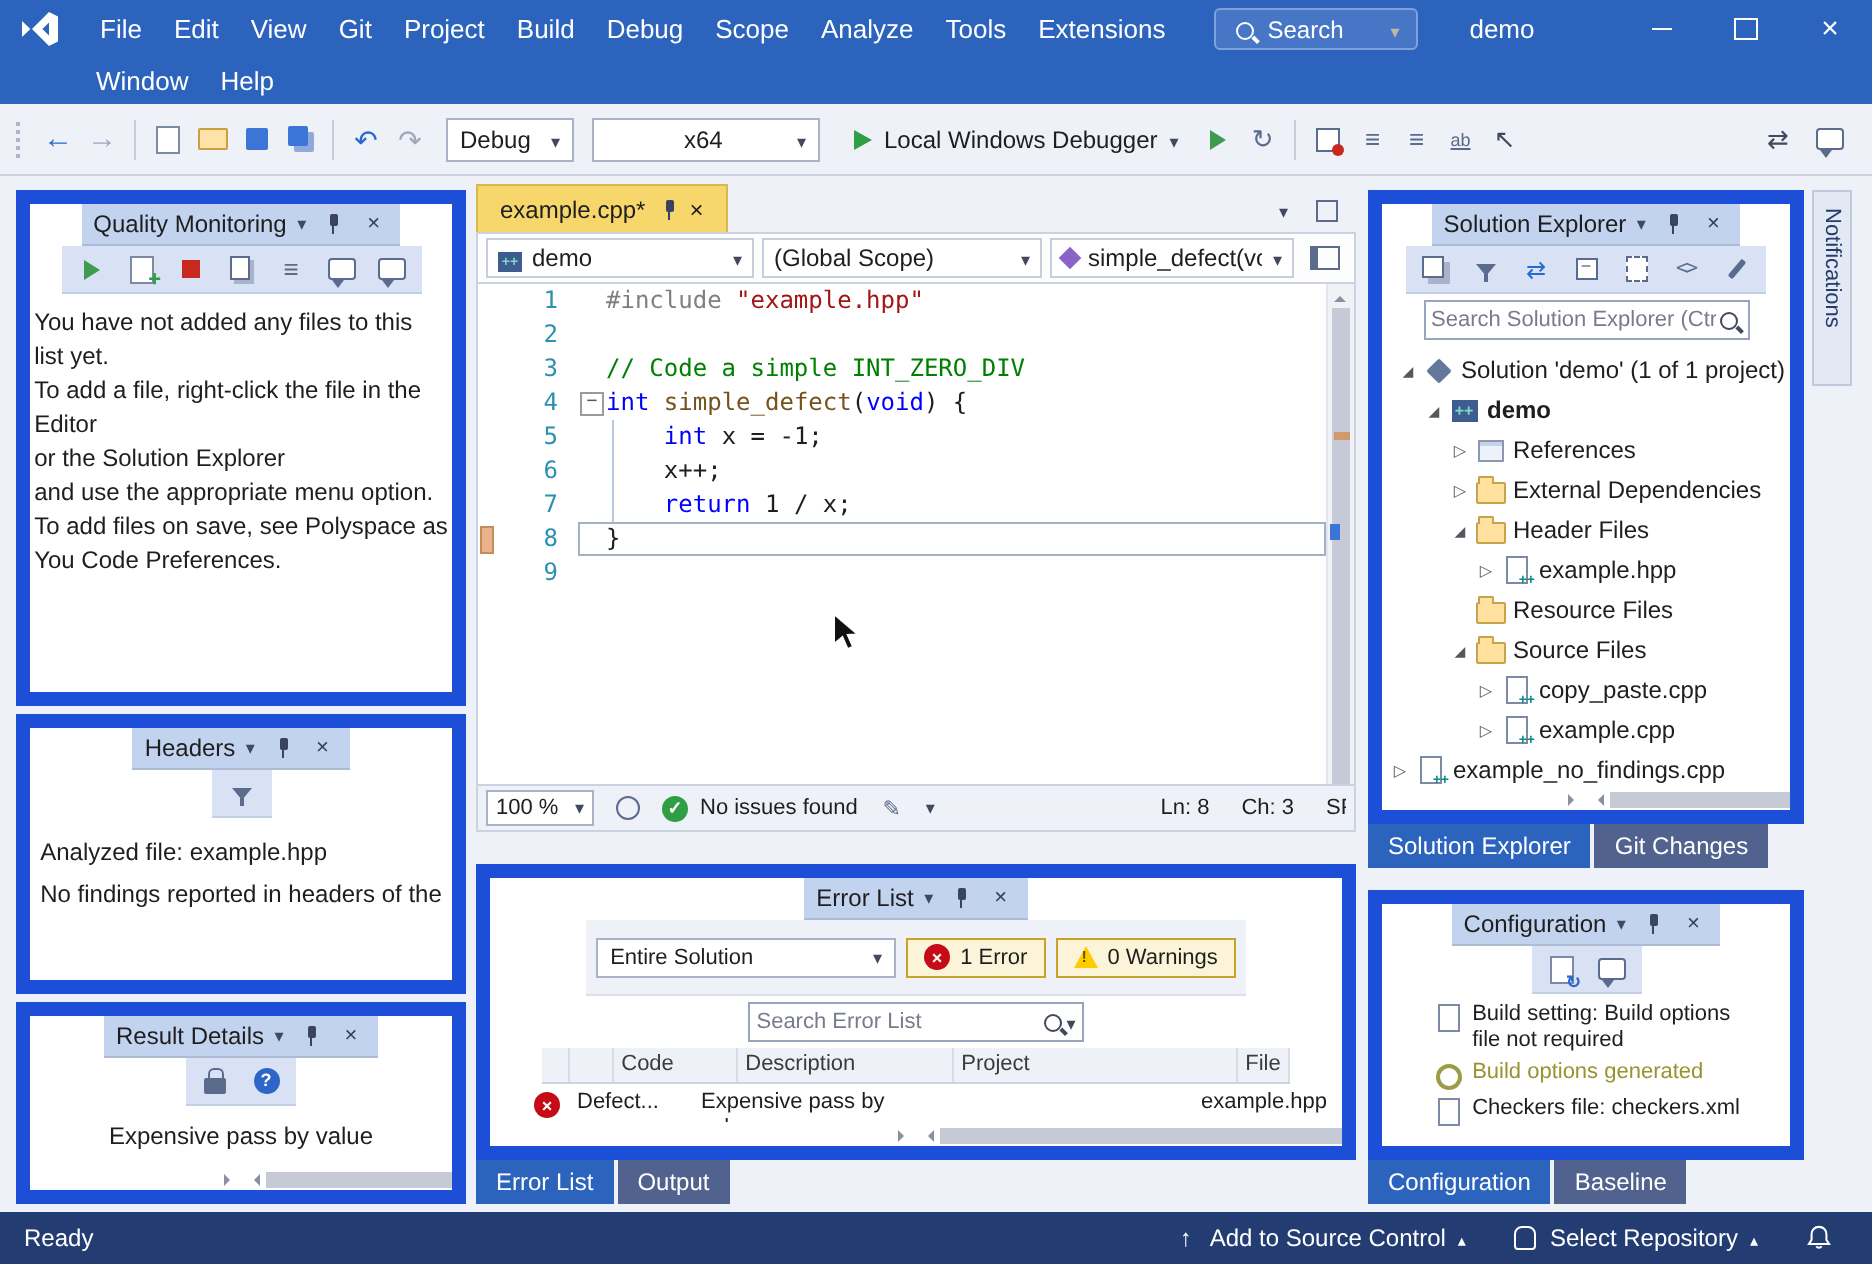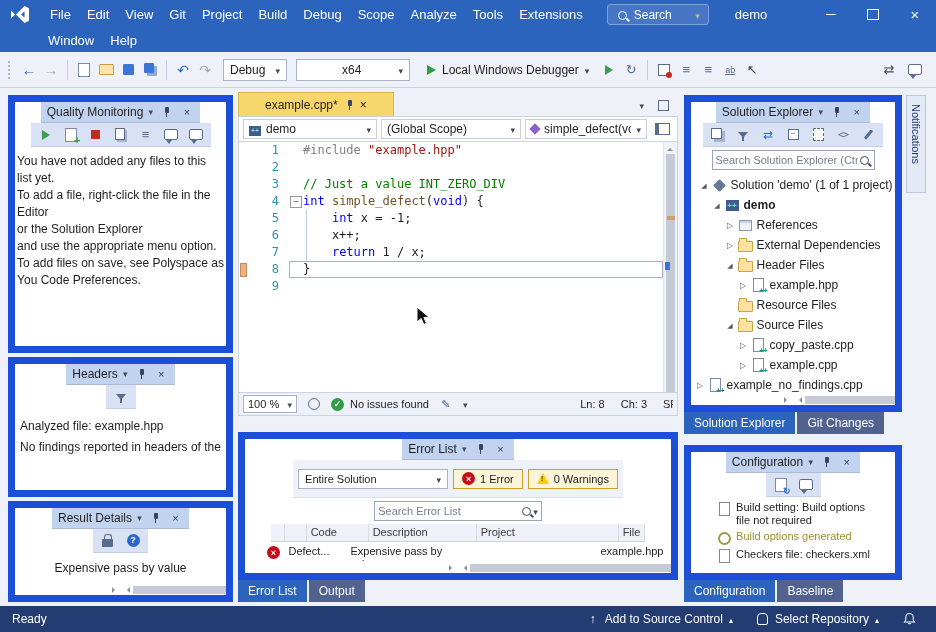--- a/index.html
+++ b/index.html
@@ -152,21 +152,21 @@
 
   
   .cfg-body{flex:1;overflow:hidden;padding:4px 4px;}
   .cfg-item{display:flex;align-items:flex-start;margin-bottom:3px;}
   .cfg-item .ti{margin-top:1px;}
   .cfg-text{font-size:11px;line-height:13px;}
   .cfg-item.olive .cfg-text{color:#98922F;}
 
   
   .doc-tabstrip{position:absolute;left:238px;top:92px;width:440px;height:24px;display:flex;align-items:flex-end;}
-  .doc-tab{height:24px;background:#F7D76B;border:1px solid #D9B84C;border-bottom:none;display:flex;align-items:center;gap:6px;padding:0 26px;font-size:12px;}
+  .doc-tab{height:24px;background:#F7D76B;border:1px solid #D9B84C;border-bottom:none;display:flex;align-items:center;gap:6px;padding:0 11px;font-size:12px;}
   .tabstrip-icons{margin-left:auto;display:flex;align-items:center;gap:8px;padding-right:4px;}
   .nav-bar{position:absolute;left:238px;top:116px;width:440px;height:26px;background:#FDFDFE;border:1px solid #CBD2E0;display:flex;align-items:center;gap:4px;padding:0 4px;}
   .nav-combo{height:20px;border:1px solid #C8CFDC;display:flex;align-items:center;gap:5px;padding:0 5px;background:#fff;font-size:12px;overflow:hidden;}
   .nav-combo .lbl{flex:1;white-space:nowrap;overflow:hidden;}
   .nci-project::before{content:"++";display:inline-flex;align-items:center;justify-content:center;width:12px;height:10px;background:#3E5C8F;color:#7FD8C8;font-size:7px;font-weight:bold;}
   .nci-method::before{content:"";display:inline-block;width:8px;height:8px;background:#8A63C9;transform:rotate(45deg);}
 
   .code-area{position:absolute;left:238px;top:142px;width:440px;height:262px;background:#fff;border-left:1px solid #CBD2E0;border-right:1px solid #CBD2E0;overflow:hidden;font-family:"DejaVu Sans Mono",monospace;font-size:12px;}
   .code-scroll-pad{position:absolute;left:0;top:0;right:14px;bottom:0;overflow:hidden;}
   .code-line{display:flex;height:17px;line-height:17px;}
@@ -438,21 +438,21 @@
             <span class="code-wrap">
               <span class="fold-col"></span>
               <span class="code-text"></span>
             </span>
           </div>
           <div class="code-line">
             <span class="ln-mark"></span>
             <span class="ln-num">3</span>
             <span class="code-wrap">
               <span class="fold-col"></span>
-              <span class="code-text"><span class="c-com">// Just a value INT_ZERO_DIV</span></span>
+              <span class="code-text"><span class="c-com">// Code a simple INT_ZERO_DIV</span></span>
             </span>
           </div>
           <div class="code-line">
             <span class="ln-mark"></span>
             <span class="ln-num">4</span>
             <span class="code-wrap">
               <span class="fold-col fold-minus"></span>
               <span class="code-text"><span class="c-kw">int</span><span class="c-pl"> </span><span class="c-fn">simple_defect</span><span class="c-pl">(</span><span class="c-kw">void</span><span class="c-pl">) {</span></span>
             </span>
           </div>

